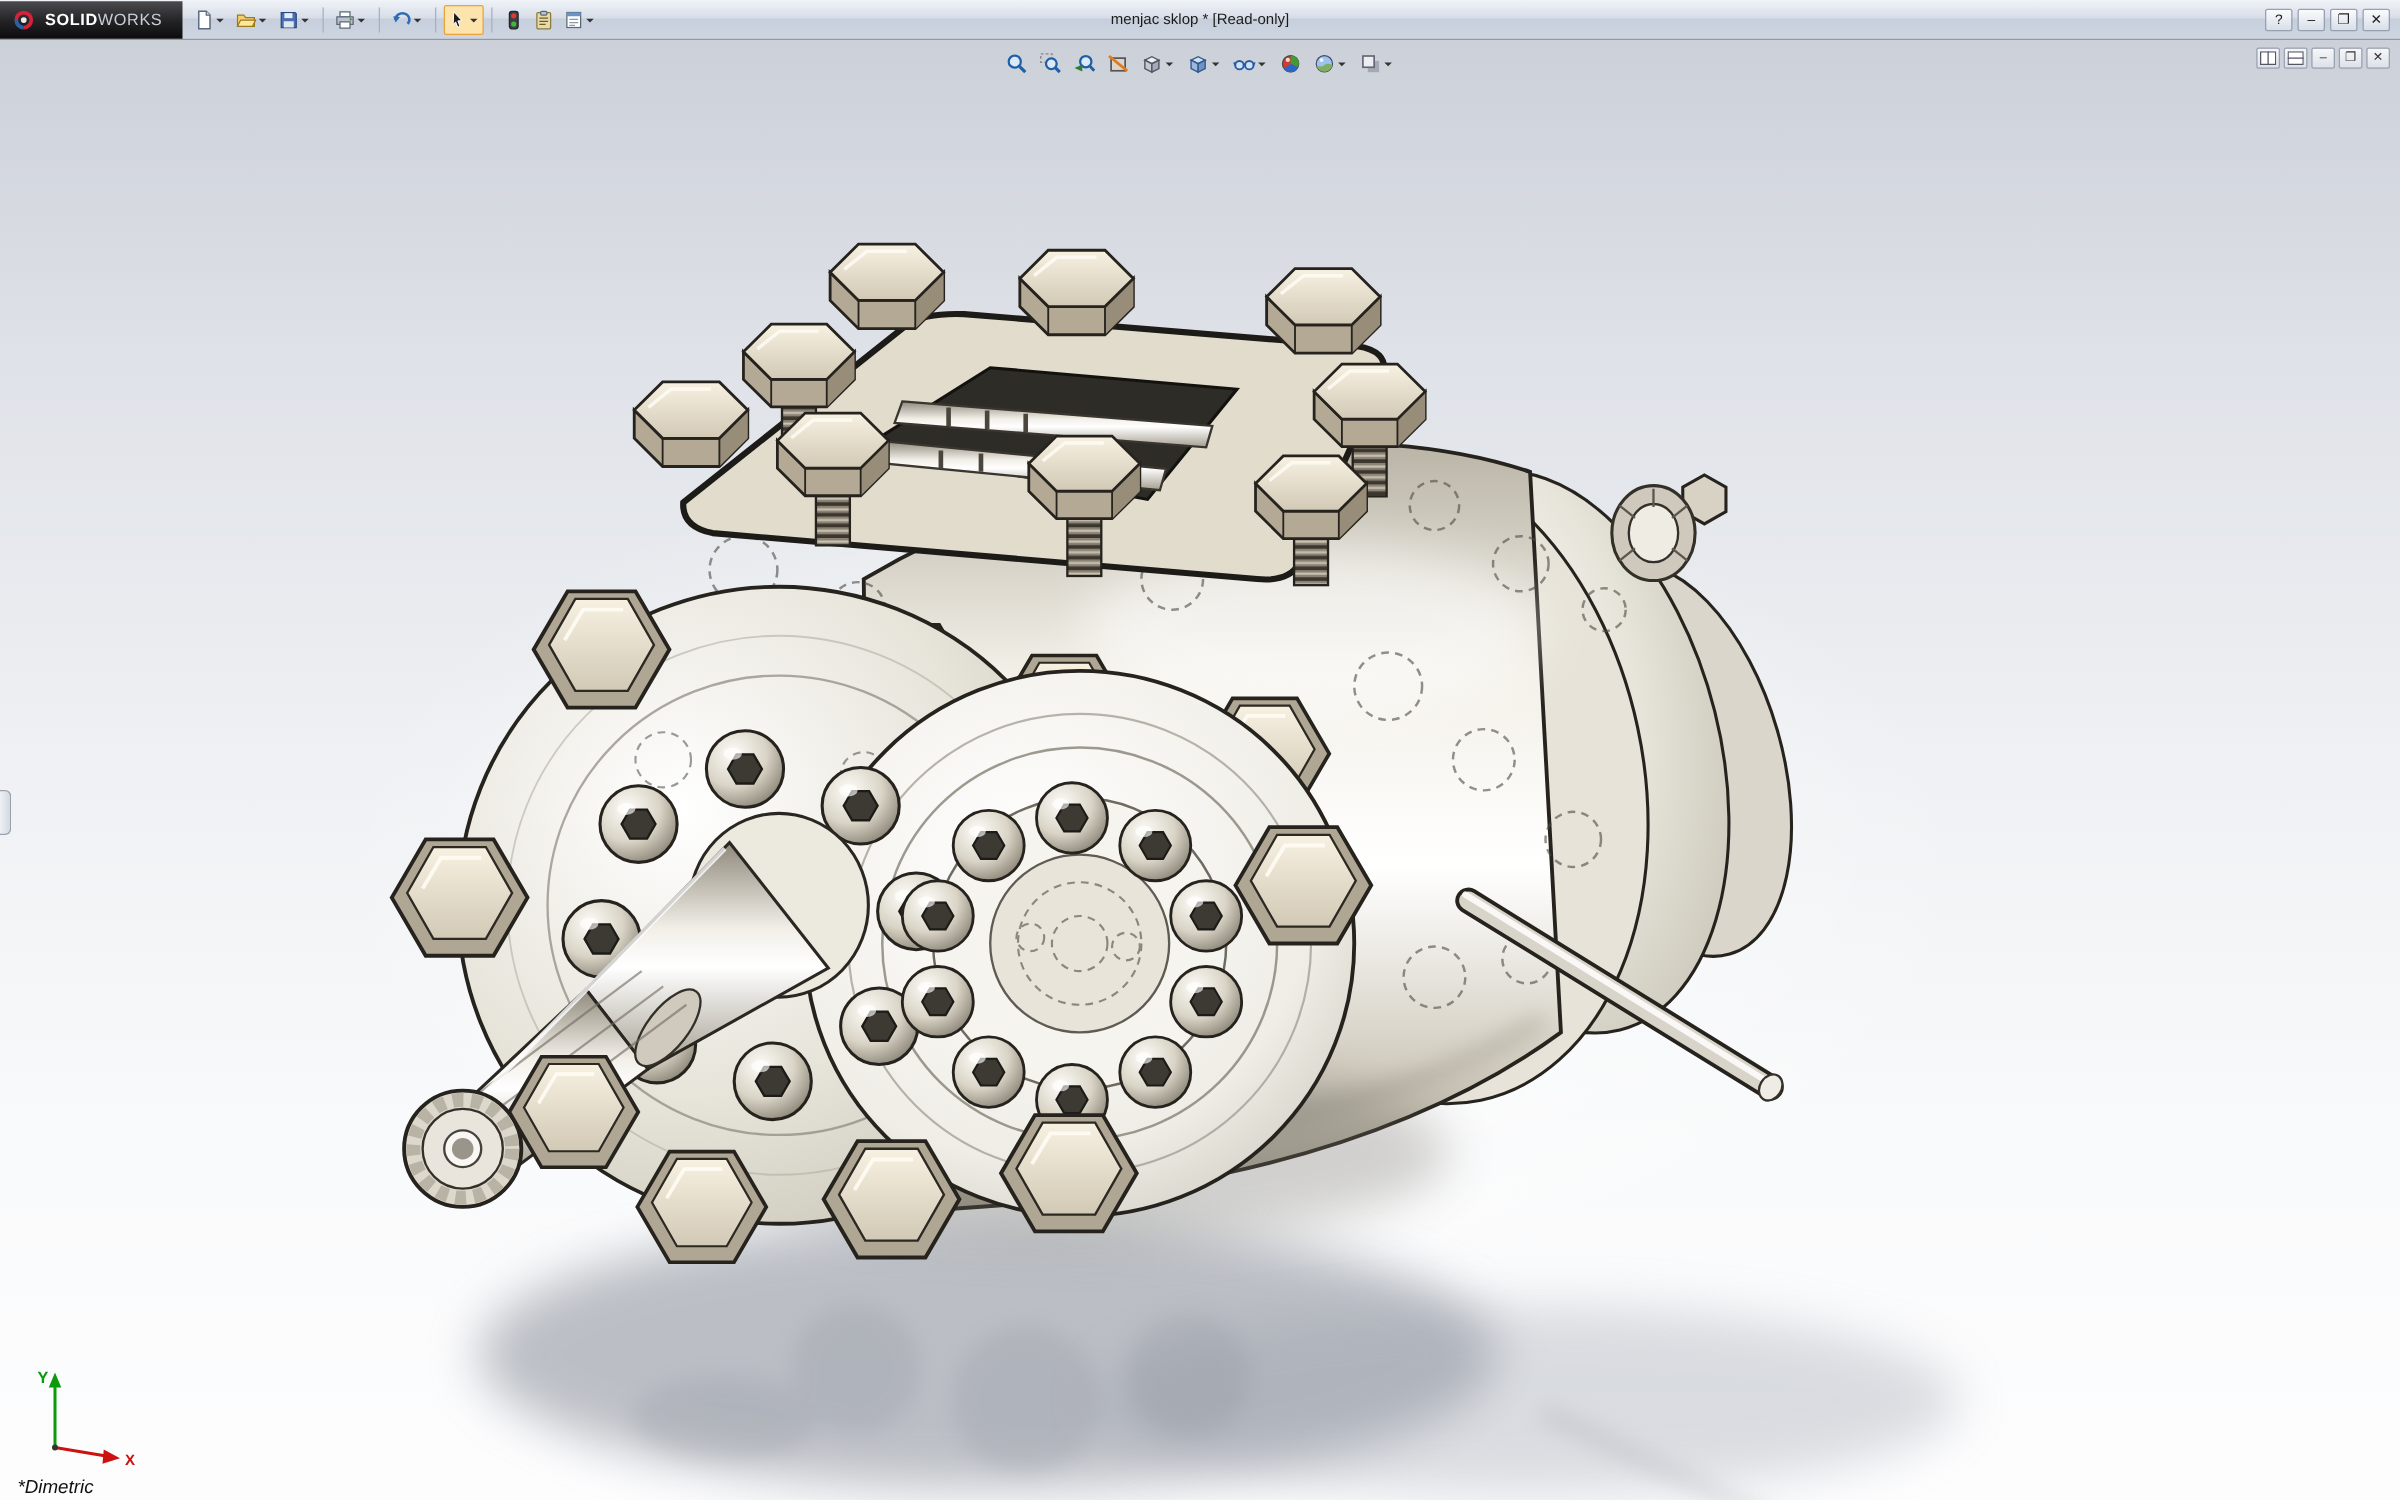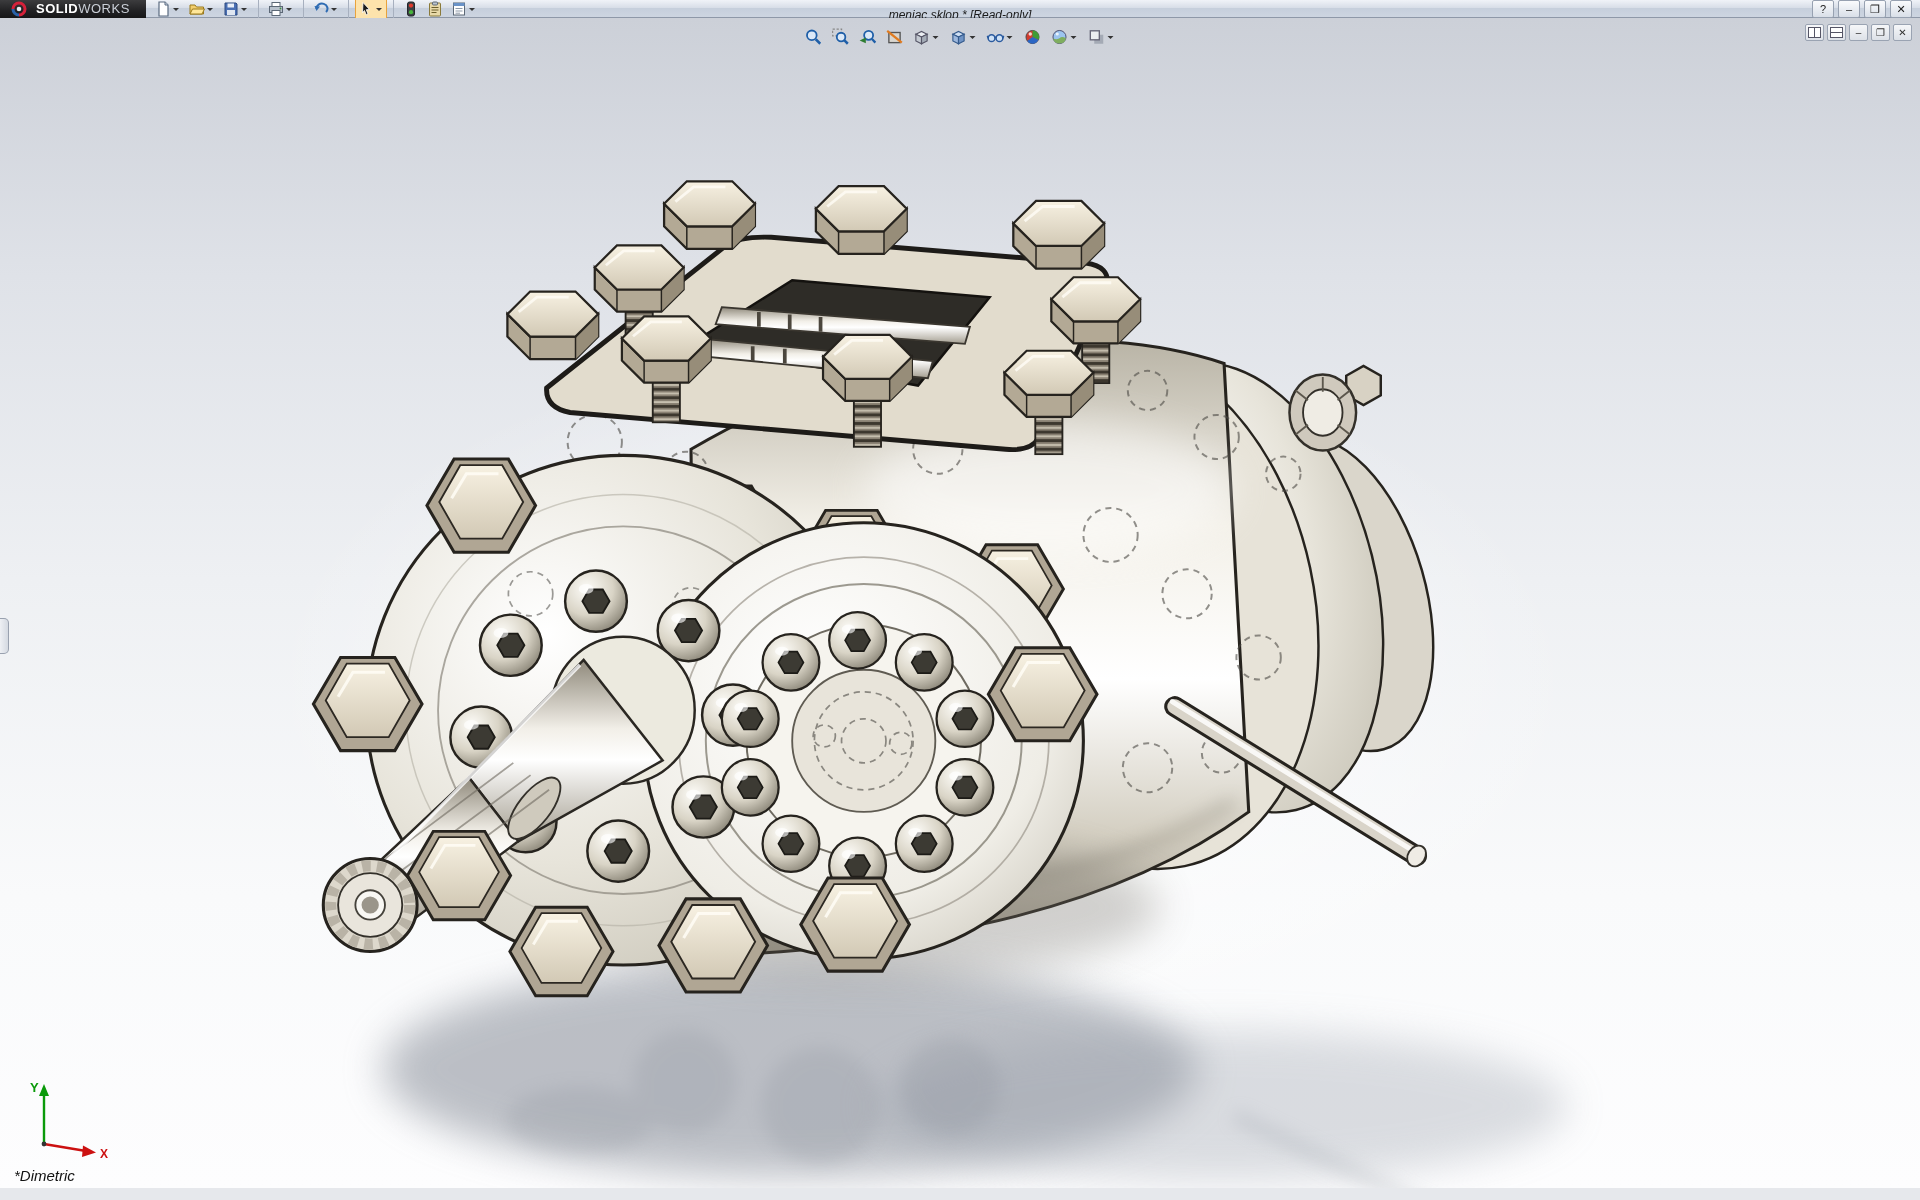--- a/index.html
+++ b/index.html
@@ -1,38 +1,38 @@
 <!DOCTYPE html>
 <html><head>
 <meta charset="utf-8">
 <style>
   * { margin:0; padding:0; box-sizing:border-box; }
   html,body { width:1920px; height:1200px; overflow:hidden;
     font-family:"Liberation Sans", sans-serif; background:#e6e8ec; }
 
   
-  .titlebar{ height:18px; display:flex; align-items:center; position:relative;
+  .titlebar{ height:32px; display:flex; align-items:center; position:relative;
     background:linear-gradient(180deg,#f0f3f8 0%,#d8dee8 45%,#c6cfdc 50%,#cdd5e1 100%);
     border-bottom:1px solid #8e98a8; }
   .logo{ height:30px; display:flex; align-items:center; gap:7px; padding:0 16px 0 9px;
     background:linear-gradient(180deg,#4b4b4d 0%,#222224 55%,#0c0c0d 100%); }
   .logo-text{ color:#fff; font-size:13px; letter-spacing:.5px; white-space:nowrap; }
   .logo-text b{ font-weight:bold; }
   .logo-text .lt{ color:#c9ced6; font-weight:normal; }
   .toolbar{ display:flex; align-items:center; gap:2px; padding:0 6px; }
   .tb{ display:flex; align-items:center; gap:1px; border:1px solid transparent;
     background:transparent; height:24px; padding:2px 2px; border-radius:2px; cursor:default; }
   .tb.active{ background:#fde3ac; border-color:#e8a33d; }
   .tb svg{ display:block; }
   .dd{ width:9px; height:14px; position:relative; display:inline-block; }
   .dd::after{ content:""; position:absolute; left:1px; top:6px; border:3.5px solid transparent;
     border-top-color:#333; }
   .tb-sep{ width:1px; height:20px; background:#a7b0bf; margin:0 4px; }
   .title-text{ position:absolute; left:50%; top:0; transform:translateX(-50%);
-    line-height:30px; font-size:12px; color:#1b1b1b; white-space:nowrap;font-style:italic; }
+    line-height:30px; font-size:12px; color:#1b1b1b; white-space:nowrap; }
   .win-controls{ margin-left:auto; display:flex; align-items:center; gap:4px; padding-right:8px; }
   .wc{ width:22px; height:18px; font-size:11px; line-height:16px; text-align:center;
     color:#222; background:linear-gradient(180deg,#fafbfd,#d9dfe8);
     border:1px solid #97a1b1; border-radius:2px; cursor:default; }
 
   
   .viewport{ position:relative; width:1920px; height:1170px; overflow:hidden;
     background:
       radial-gradient(ellipse 1100px 600px at 48% 58%, rgba(255,255,255,.9) 0%, rgba(255,255,255,0) 60%),
       linear-gradient(180deg,#ccd0d8 0%,#dfe2e8 22%,#eef0f3 48%,#f9fafb 75%,#fdfdfe 100%); }

